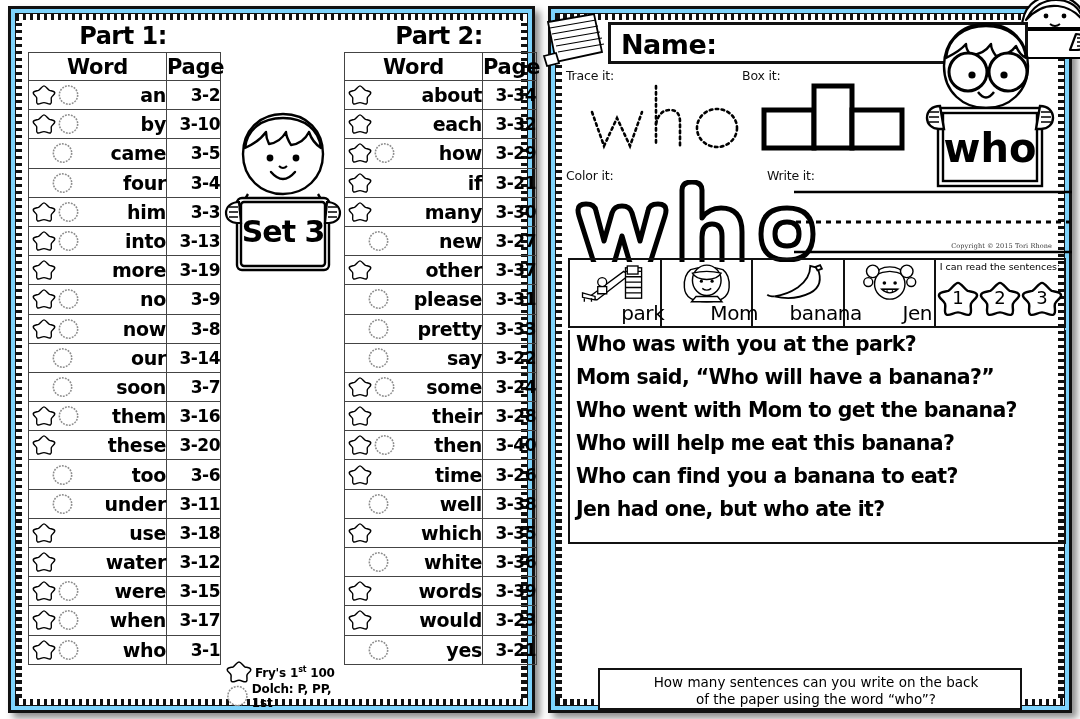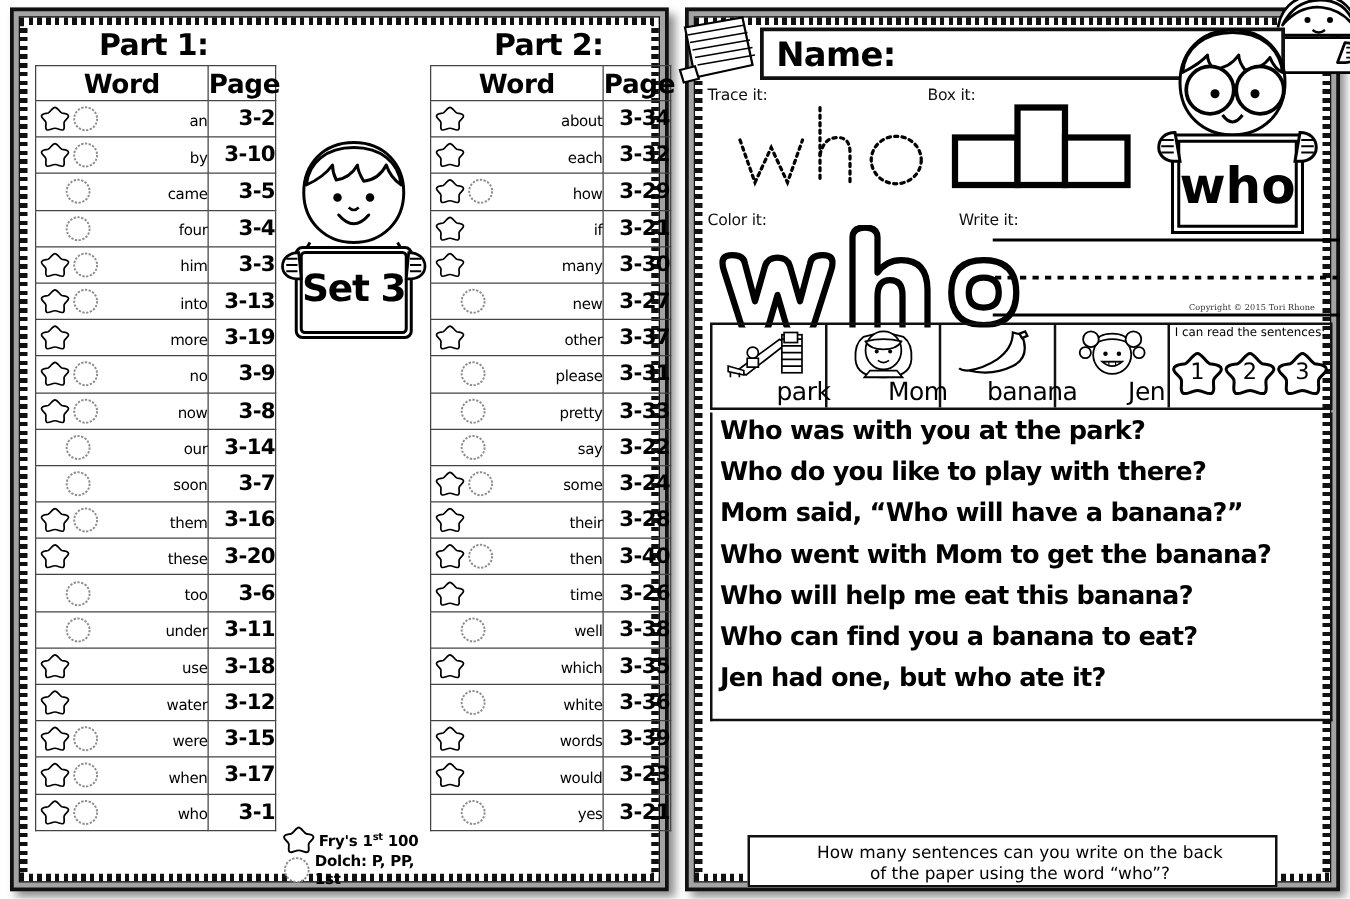--- a/index.html
+++ b/index.html
@@ -7,21 +7,21 @@
     width: 1080px; height: 719px;
     background: #ffffff;
     font-family: "Liberation Sans", sans-serif;
     overflow: hidden;
   }
   #stage { position: relative; width: 1080px; height: 719px; background:#fff; }
 
   
   .page {
     position: absolute;
-    background: #a3a3a3;
+    background: #7dd3fc;
     border: 3px solid #111;
     box-shadow: 5px 5px 7px rgba(0,0,0,.45);
   }
   .page-body{
     position:absolute; left:11px; top:11px; right:11px; bottom:11px;
     background:#fff; z-index:3;
   }
   .frame-dots{
     position:absolute; left:4px; top:4px; right:4px; bottom:4px; z-index:2;
     background-image:
@@ -57,21 +57,21 @@
     border:1px solid #444; padding:0; height:29.2px; vertical-align:middle;
   }
   table.wordtable th{
     font-size:21px; font-weight:bold; text-align:center; height:28px;
     letter-spacing:-.3px;
   }
   .col-word{ width:138px; }
   .col-page{ width:54px; }
   td.word-cell{ position:relative; padding-right:6px; text-align:right; }
   td.page-cell{ text-align:right; font-size:17px; font-weight:bold; letter-spacing:-.5px;}
-  .wtext{ font-size:12px; font-weight:normal; letter-spacing:-.3px; }
+  .wtext{ font-size:19px; font-weight:bold; letter-spacing:-.3px; }
 
   .marks{ position:absolute; left:3px; top:50%; transform:translateY(-50%);
           display:flex; align-items:center; gap:1px; }
   svg.mk{ display:block; }
 
   
   #set-figure{ position:absolute; left:201px; top:86px; width:120px; height:180px; }
   #set-label{
     position:absolute; left:0; top:108px; width:120px; text-align:center;
     font-size:30px; font-weight:bold; font-family:"DejaVu Sans", sans-serif;
@@ -796,21 +796,20 @@
                   </svg><span>2</span></div>
                 <div class="num-star"><svg width="42" height="44" viewBox="0 0 26 24">
                     <path d="M13 2 C15 2 17 6 19 7 C21.5 7.6 24.5 7.5 24.8 9.6 C25 11.6 21.6 13 21 15 C20.4 17.2 22 20.4 20.2 21.6 C18.4 22.7 15.8 20.3 13 20.3 C10.2 20.3 7.6 22.7 5.8 21.6 C4 20.4 5.6 17.2 5 15 C4.4 13 1 11.6 1.2 9.6 C1.5 7.5 4.5 7.6 7 7 C9 6 11 2 13 2 Z" fill="#fff" stroke="#000" stroke-width="1.5"></path>
                   </svg><span>3</span></div>
               </div>
           </div>
         </div>
 
         <div id="sentences">
             <div class="sentence">Who was with you at the park?</div>
-            <div class="sentence">Who do you like to play with there?</div>
             <div class="sentence">Mom said, “Who will have a banana?”</div>
             <div class="sentence">Who went with Mom to get the banana?</div>
             <div class="sentence">Who will help me eat this banana?</div>
             <div class="sentence">Who can find you a banana to eat?</div>
             <div class="sentence">Jen had one, but who ate it?</div>
           </div>
 
         <div id="footer-box">
           <div id="footer-text">How many sentences can you write on the back of the paper using the word “who”?</div>
         </div>

